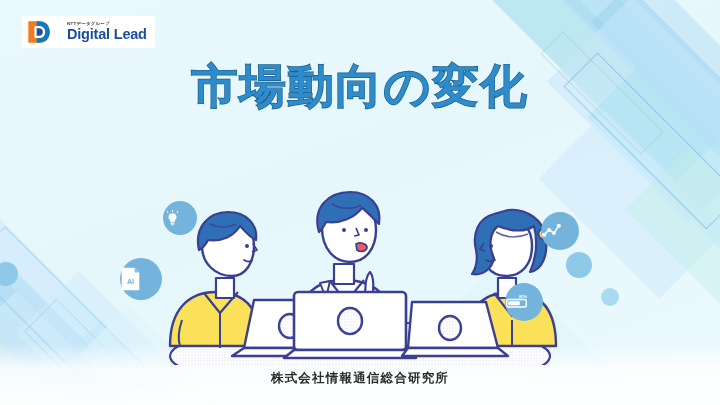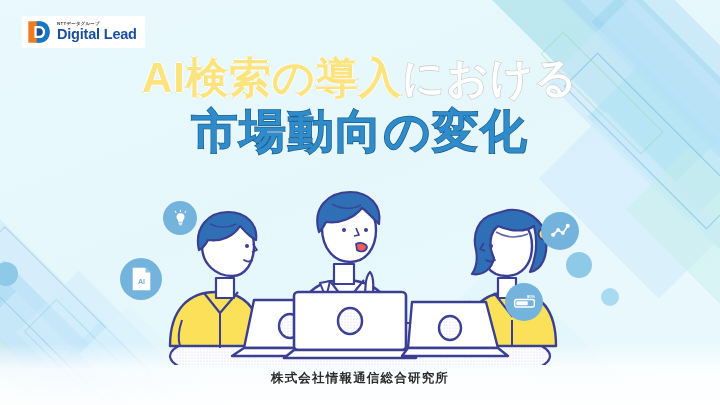--- a/index.html
+++ b/index.html
@@ -64,20 +64,21 @@
   .logo-mark {
     width: 26px;
     height: 26px;
     flex: 0 0 auto;
   }
   .logo-text-wrap {
     display: flex;
     flex-direction: column;
     justify-content: center;
     line-height: 1;
+    margin-left: 10px;
   }
   .logo-sub {
     font-size: 4.4px;
     letter-spacing: 0.3px;
     color: #3a3a3a;
     font-weight: 700;
     margin-bottom: 1px;
     white-space: nowrap;
   }
   .logo-name {
@@ -140,21 +141,21 @@
     height: 185px;
   }
 
   
   .badge {
     position: absolute;
     border-radius: 50%;
     background: #74b4dc;
     display: flex;
     align-items: center;
-    justify-content: center;
+    justify-content: flex-start;
   }
   .badge-dot {
     position: absolute;
     border-radius: 50%;
     background: #9fd2ec;
   }
 
   
   .footer {
     position: absolute;
@@ -211,23 +212,20 @@
       <path d="M11 9 L11 25 L17 25 C22 25 25 22 25 17 C25 12 22 9 17 9 Z" fill="#ffffff"></path>
       <path d="M14 12 L14 22 L17 22 C20 22 22 20 22 17 C22 14 20 12 17 12 Z" fill="#1b4f9c"></path>
     </svg>
     <div class="logo-text-wrap">
       <div class="logo-sub">NTTデータグループ</div>
       <div class="logo-name">Digital Lead</div>
     </div>
   </div>
 
   <div class="title-block">
-    <div class="title-line1">
-      <span class="t-yellow">AI検索の導入</span><span class="t-white">における</span>
-    </div>
     <div class="title-line2">
       <span class="t-blue">市場動向の変化</span>
     </div>
   </div>
 
   <div class="illus">
     <svg viewBox="0 0 524 185" width="524" height="185">
       <defs>
         <pattern id="dots" width="3" height="3" patternUnits="userSpaceOnUse">
           <circle cx="1" cy="1" r="0.55" fill="#9aa0d8" opacity="0.55"></circle>

